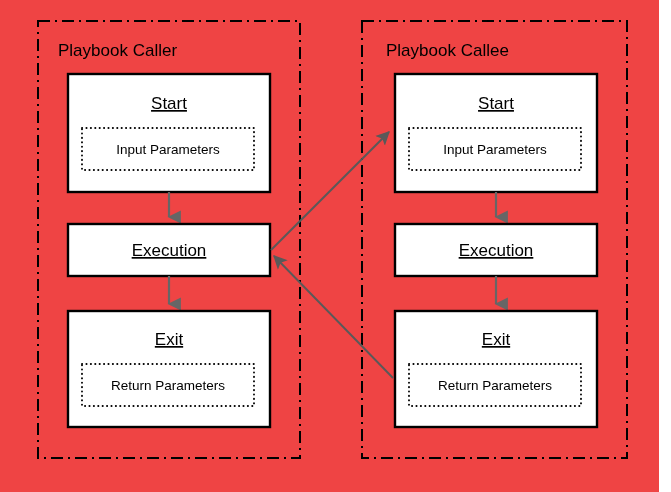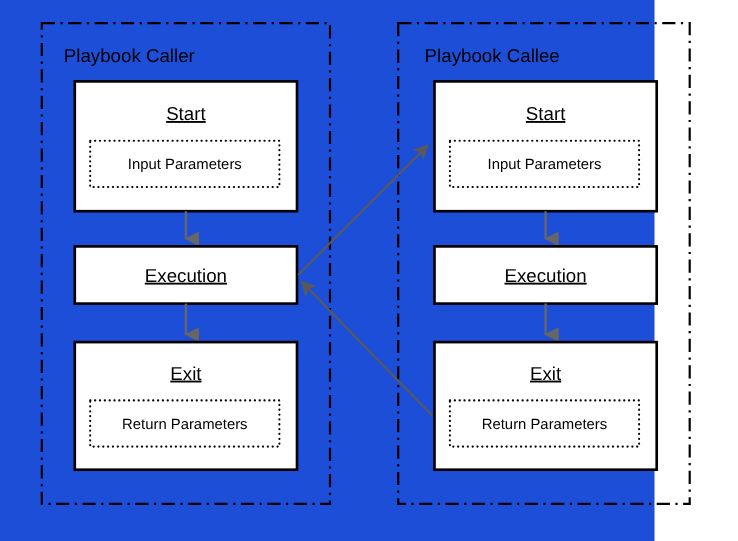--- a/index.html
+++ b/index.html
@@ -8,23 +8,23 @@
     background: #ffffff;
   }
   body {
     width: 671px;
     height: 492px;
     overflow: hidden;
     font-family: "Liberation Sans", sans-serif;
   }
   #diagram-root {
     position: relative;
-    width: 595px;
+    width: 659px;
     height: 492px;
-    background: #1d4ed8;
+    background: #ef4444;
   }
   svg#diagram {
     display: block;
     width: 671px;
     height: 492px;
   }
   .panel-border {
     fill: none;
     stroke: #000000;
     stroke-width: 2;

